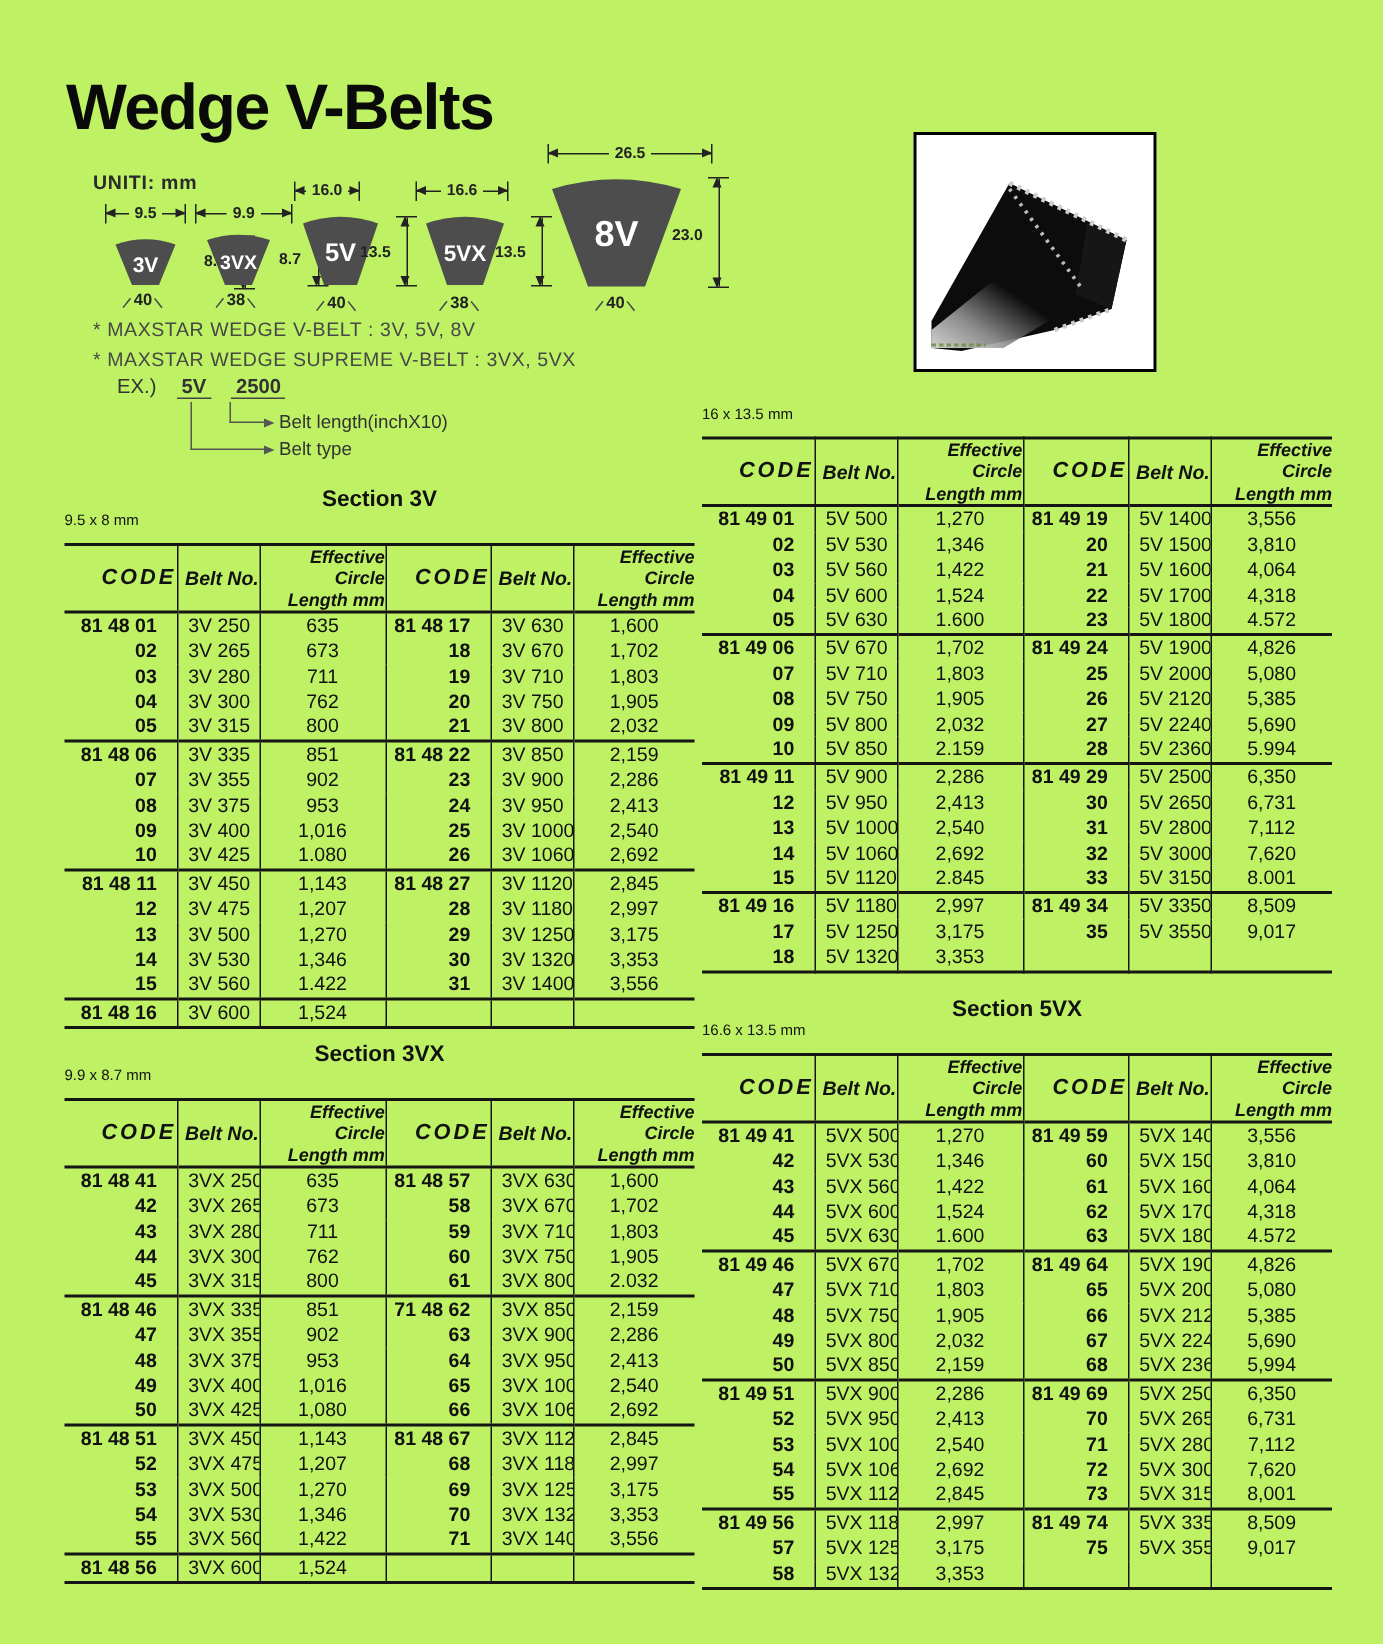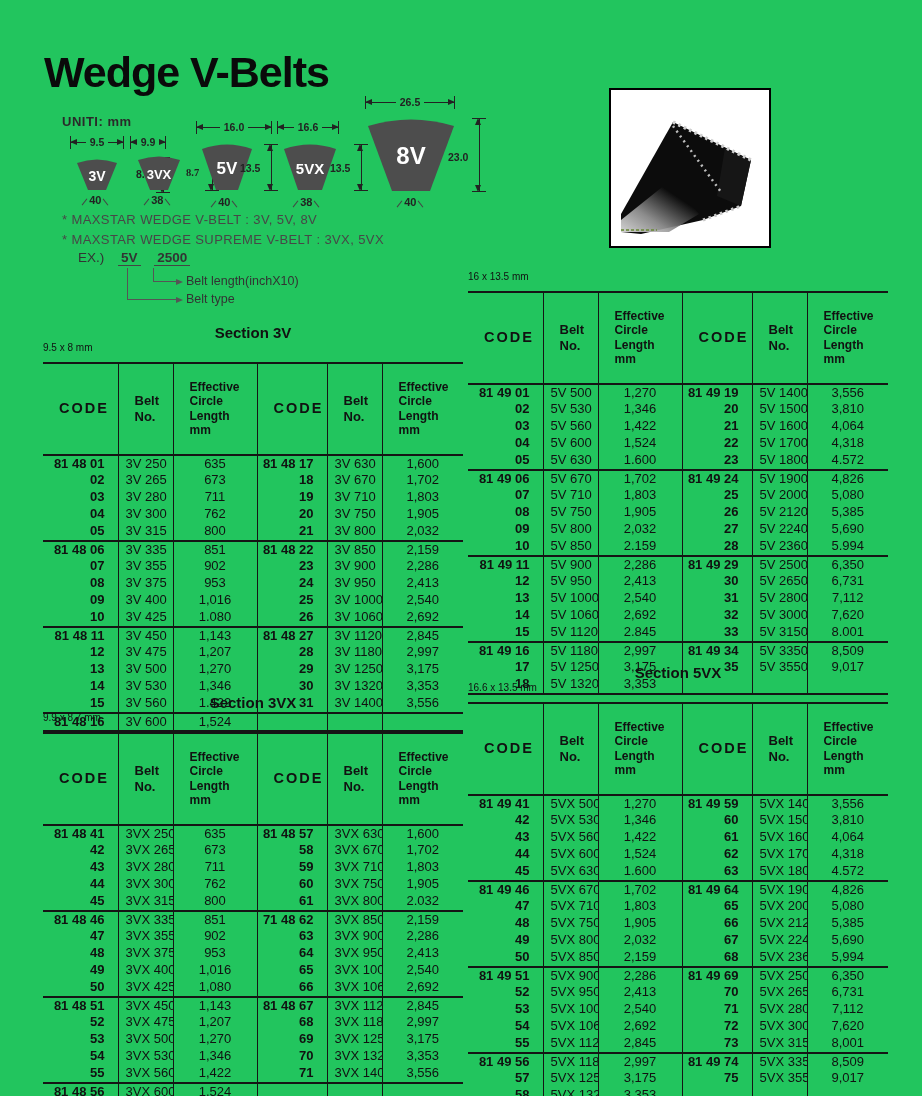--- a/index.html
+++ b/index.html
@@ -1,16 +1,16 @@
 <!DOCTYPE html>
 <html><head>
 <meta charset="utf-8">
 <style>
   html,body{margin:0;padding:0;background:#e8e8e8;}
-  .page{position:relative;width:922px;height:1096px;background:#22c55e;overflow:hidden;
+  .page{position:relative;width:922px;height:1096px;background:#bef264;overflow:hidden;
         font-family:"Liberation Sans",sans-serif;color:#141414;}
 
   
   .title{position:absolute;left:44px;top:48px;font-size:43px;font-weight:bold;
          letter-spacing:-1px;color:#0a0a0a;}
   .unit{position:absolute;left:62px;top:114px;font-size:13px;font-weight:bold;color:#2a2a2a;letter-spacing:.5px;}
   .photo{position:absolute;left:609px;top:88px;width:158px;height:156px;border:2px solid #000;background:#fff;}
   .photo svg{display:block;margin:6px;}
 
   
@@ -46,21 +46,21 @@
   .angle::before{content:'';width:1.2px;height:8px;background:#444;transform:rotate(38deg);margin-right:4px;}
   .angle::after{content:'';width:1.2px;height:8px;background:#444;transform:rotate(-38deg);margin-left:4px;}
 
   
   .tblock{position:absolute;width:420px;}
   .tblock .t1{text-align:center;font-weight:bold;font-size:15px;color:#111;}
   .tblock .t2{text-align:left;font-weight:normal;font-size:10px;color:#111;margin-top:1px;}
   table.belt-table{border-collapse:collapse;table-layout:fixed;width:420px;margin-top:9px;
     border-top:2.5px solid #151515;border-bottom:2.5px solid #151515;}
   .belt-table th{border-bottom:2.5px solid #151515;height:38px;vertical-align:middle;
-    text-align:left;white-space:pre-line;line-height:1.2;font-weight:bold;color:#111;padding:16px;}
+    text-align:right;white-space:pre-line;line-height:1.2;font-weight:bold;color:#111;padding:0;font-style:italic;}
   .belt-table th.h0,.belt-table th.h3{font-size:14.5px;letter-spacing:2px;}
   .belt-table th.h1,.belt-table th.h4{font-size:13px;letter-spacing:0;}
   .belt-table th.h2,.belt-table th.h5{font-size:12px;letter-spacing:0;}
   .belt-table th:not(:last-child),.belt-table td:not(:last-child){border-right:1.5px solid #151515;}
   .belt-table td{height:16.8px;line-height:16.8px;padding:0;font-size:13px;color:#111;
     white-space:nowrap;overflow:hidden;}
   .belt-table tr.grp td{border-top:2.5px solid #151515;}
   .belt-table td.a-code{text-align:right;padding-right:13px;font-weight:bold;}
   .belt-table td.a-belt{text-align:left;padding-left:7px;}
   .belt-table td.a-len{text-align:center;}
@@ -108,42 +108,42 @@
     <div class="dimvlbl" style="left:136px;top:168px;">8.0</div>
     <div class="dimv" style="left:156px;top:157px;height:36px;">
       <span class="tick"></span>
         <span class="line"></span>
         <span class="tick"></span>
     </div>
     <div class="angle" style="left:84px;top:194px;">
       <span>40</span>
     </div>
 
-    <div class="dimh" style="left:130px;top:136px;width:36px;">
+    <div class="dimh" style="left:130px;top:136px;width:65px;">
       <span class="tick"></span>
         <span class="line al"></span>
       <span class="lbl">9.9</span>
       <span class="line ar"></span>
         <span class="tick"></span>
     </div>
     <svg class="belt-svg" style="left:137px;top:154px;" width="44" height="37" viewBox="0 0 44 37">
       <path d="M1,6 Q22,-1 43,6 L31,36 L13,36 Z"></path>
       <text x="22" y="25" font-size="13">3VX</text>
     </svg>
-    <div class="dimvlbl" style="left:186px;top:167px;font-family:Liberation Serif, serif;">8.7</div>
+    <div class="dimvlbl" style="left:186px;top:167px;">8.7</div>
     <div class="dimv" style="left:205px;top:154px;height:37px;">
       <span class="tick"></span>
         <span class="line"></span>
         <span class="tick"></span>
     </div>
     <div class="angle" style="left:146px;top:194px;">
       <span>38</span>
     </div>
 
-    <div class="dimh" style="left:196px;top:121px;width:76px;">
+    <div class="dimh" style="left:196px;top:121px;width:44px;">
       <span class="tick"></span>
         <span class="line al"></span>
       <span class="lbl">16.0</span>
       <span class="line ar"></span>
         <span class="tick"></span>
     </div>
     <svg class="belt-svg" style="left:201px;top:142px;" width="52" height="49" viewBox="0 0 52 49">
       <path d="M1,7 Q26,-2 51,7 L37,48 L15,48 Z"></path>
       <text x="26" y="32" font-size="17">5V</text>
     </svg>
@@ -171,21 +171,21 @@
     <div class="dimvlbl" style="left:330px;top:162px;">13.5</div>
     <div class="dimv" style="left:354px;top:144px;height:47px;">
       <span class="tick"></span>
         <span class="line"></span>
         <span class="tick"></span>
     </div>
     <div class="angle" style="left:295px;top:196px;">
       <span>38</span>
     </div>
 
-    <div class="dimh" style="left:365px;top:96px;width:90px;">
+    <div class="dimh" style="left:365px;top:96px;width:110px;">
       <span class="tick"></span>
         <span class="line al"></span>
       <span class="lbl">26.5</span>
       <span class="line ar"></span>
         <span class="tick"></span>
     </div>
     <svg class="belt-svg" style="left:366px;top:116px;" width="90" height="76" viewBox="0 0 90 76">
       <path d="M2,10 Q45,-3 88,10 L64,75 L26,75 Z"></path>
       <text x="45" y="48" font-size="24">8V</text>
     </svg>

